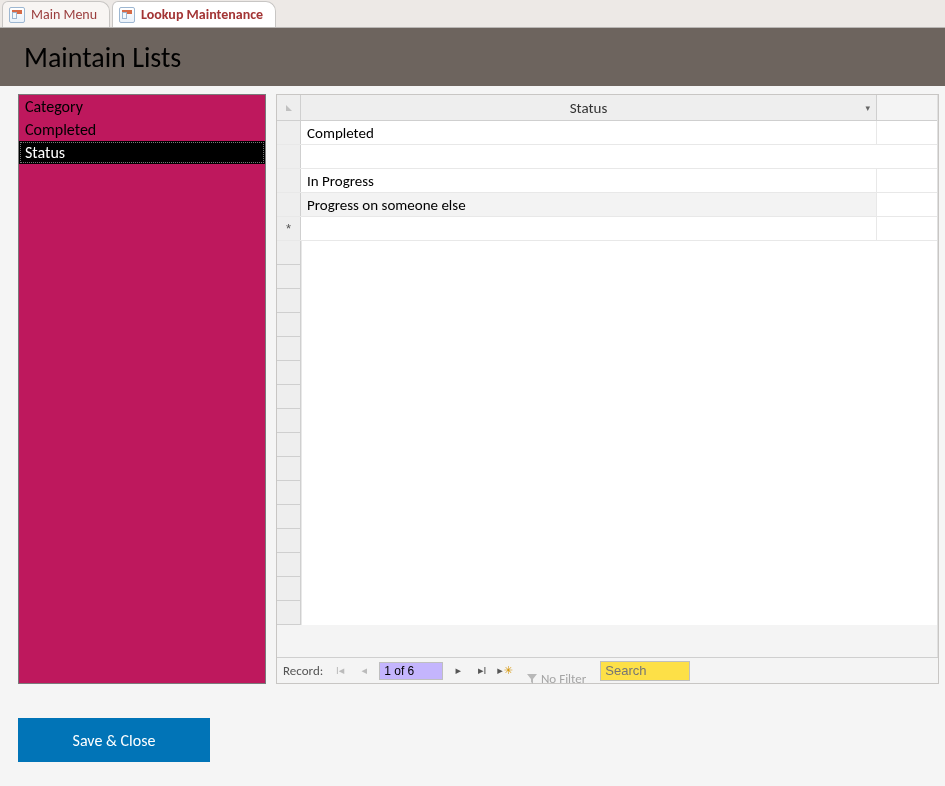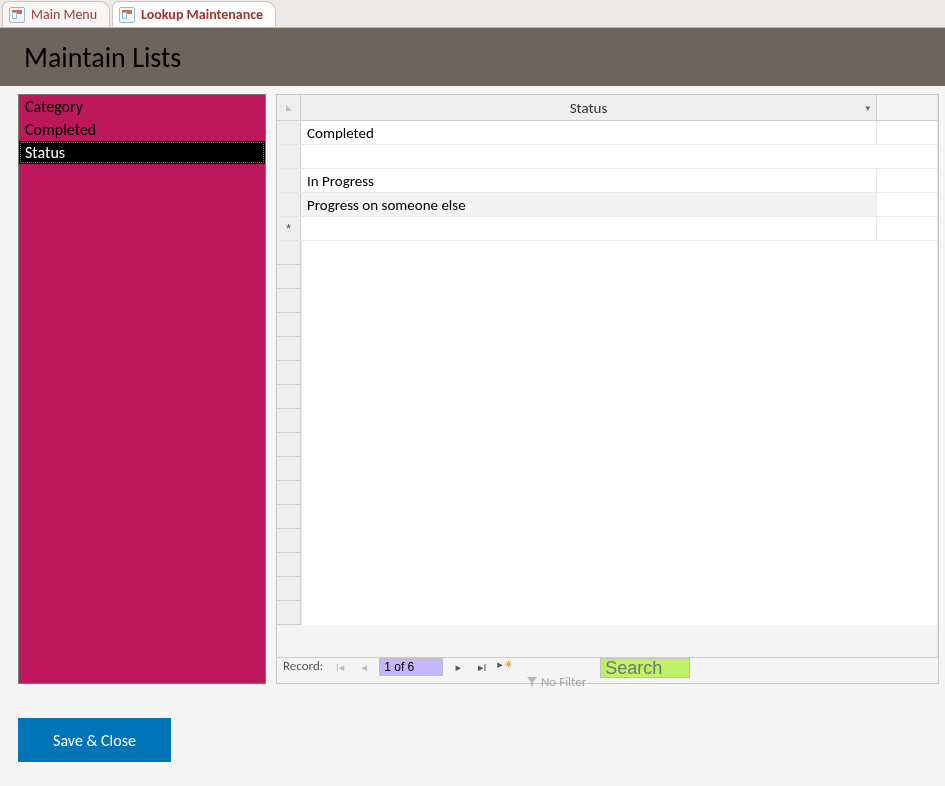--- a/index.html
+++ b/index.html
@@ -202,21 +202,21 @@
         #eeeeee 0px, #eeeeee 23px,
         #cfcfcf 23px, #cfcfcf 24px
       );
       border-right: 1px solid #cfcfcf;
     }
     .nav-bar {
       height: 26px;
       background: #f4f4f4;
       border-top: 1px solid #cfcfcf;
       display: flex;
-      align-items: flex-start;
+      align-items: center;
       gap: 6px;
       padding: 0 6px;
       font-size: 13px;
       color: #555;
     }
     .nav-label { margin-right: 2px; }
     .nav-btn {
       width: 18px; height: 18px;
       display: flex; align-items: center; justify-content: center;
       cursor: pointer;
@@ -253,30 +253,30 @@
     }
     .funnel-icon {
       width: 10px; height: 10px;
       display: block;
     }
     .search-box {
       border: 1px solid #bfbfbf;
       height: 20px;
       width: 90px;
       padding: 0 4px;
-      font-size: 18px;
+      font-size: 13px;
       color: #7f7f7f;
-      background: #bef264;
+      background: #fde047;
       margin-left: 8px;
     }
     .save-btn {
       position: absolute;
       left: 18px;
       top: 718px;
-      width: 153px;
+      width: 192px;
       height: 44px;
       background: #0174b7;
       color: #fff;
       border: none;
       font-size: 16px;
       font-family: "Segoe UI", Calibri, sans-serif;
       cursor: pointer;
     }
     .star { font-family: Arial, sans-serif; }
   </style>

